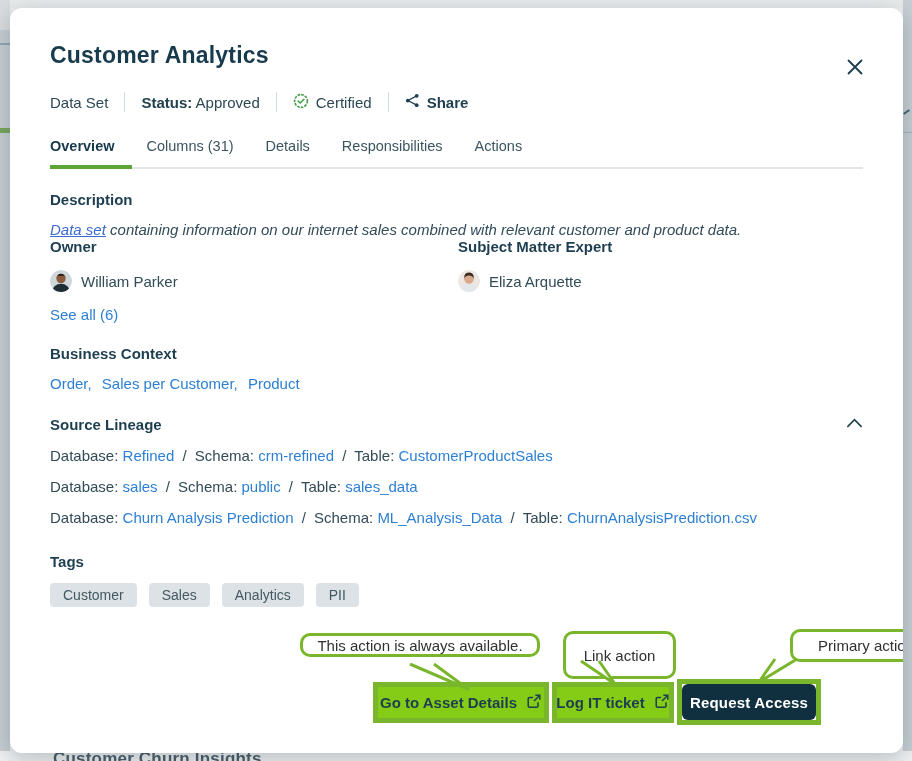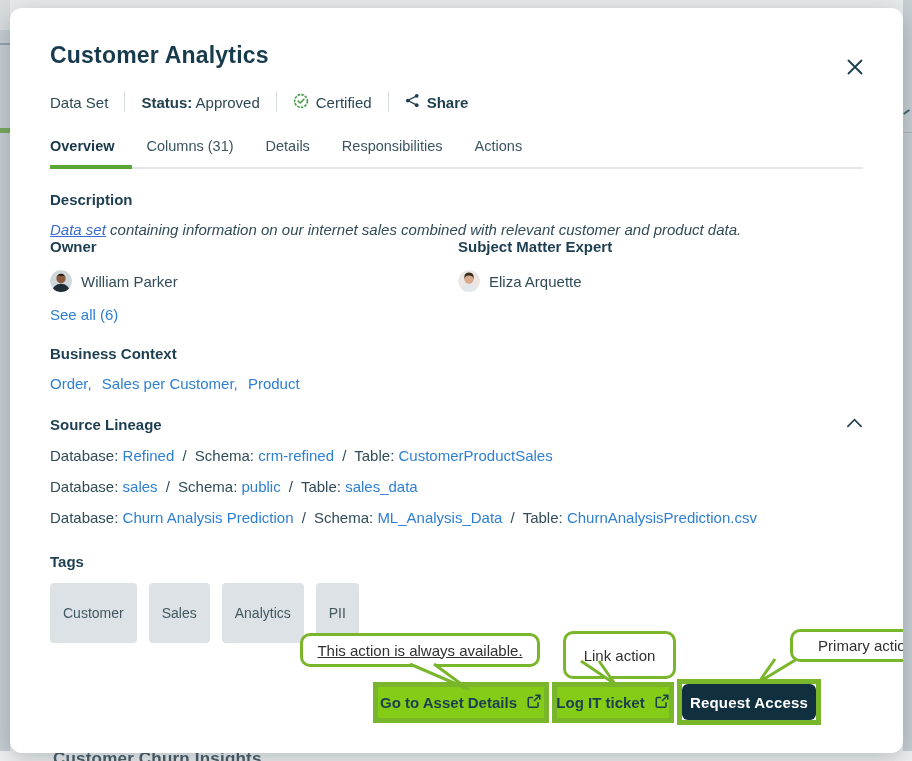--- a/index.html
+++ b/index.html
@@ -60,33 +60,33 @@
   .bc-heading { margin-top:21px; }
   .bc-links { margin-top:13px; font-size:15px; }
   .bc-links a { margin-right:6px; }
 
   .sl-heading-row { display:flex; align-items:center; justify-content:space-between; margin-top:23px; }
   .sl-row { margin-top:14px; font-size:15px; color:#314b57; }
   .sl-row .sep { color:#314b57; margin:0 4px; }
 
   .tags-heading { margin-top:27px; }
   .chips { display:flex; gap:12px; margin-top:13px; }
-  .chip { background:#dce2e5; color:#435961; font-size:14px; padding:22px 13px; border-radius:4px; }
+  .chip { background:#dce2e5; color:#435961; font-size:14px; padding:4px 13px; border-radius:4px; }
 
   
   .anno-box { position:absolute; border:5px solid #79b62b; display:flex; align-items:center; justify-content:center; background:#84cc16; }
   .anno-box-1 { left:363px; top:674px; width:176px; height:41px; }
   .anno-box-2 { left:542px; top:674px; width:122px; height:41px; }
   .anno-box-3 { left:667px; top:671px; width:144px; height:46px; background:#fff; }
   .action-link { display:flex; align-items:center; gap:9px; font-size:15px; font-weight:600; color:#1d3e50; white-space:nowrap; cursor:pointer; background:none; border:none; font-family:inherit; }
   .primary-btn { background:#11303f; color:#fff; font-size:15px; font-weight:700; border:none; border-radius:6px; width:100%; height:100%; cursor:pointer; font-family:inherit; letter-spacing:.2px; }
 
   .callout { position:absolute; background:#fff; border:3px solid #79b62b; border-radius:10px;
     display:flex; align-items:center; justify-content:center; font-size:15px; color:#303030; z-index:5; }
-  .callout-1 { left:290px; top:625px; width:240px; height:34px;text-decoration:underline; }
+  .callout-1 { left:290px; top:625px; width:240px; height:24px; }
   .callout-2 { left:553px; top:623px; width:113px; height:48px; }
   .callout-3 { left:756px; top:621px; width:152px; height:33px;margin-left:24px; }
   .tail { position:absolute; z-index:6; }
   .tail svg { display:block; }
   .tail-1 { left:390px; top:655px; }
   .tail-2 { left:565px; top:652px; }
   .tail-3 { left:737px; top:650px; }
 </style>
 </head>
 <body>

